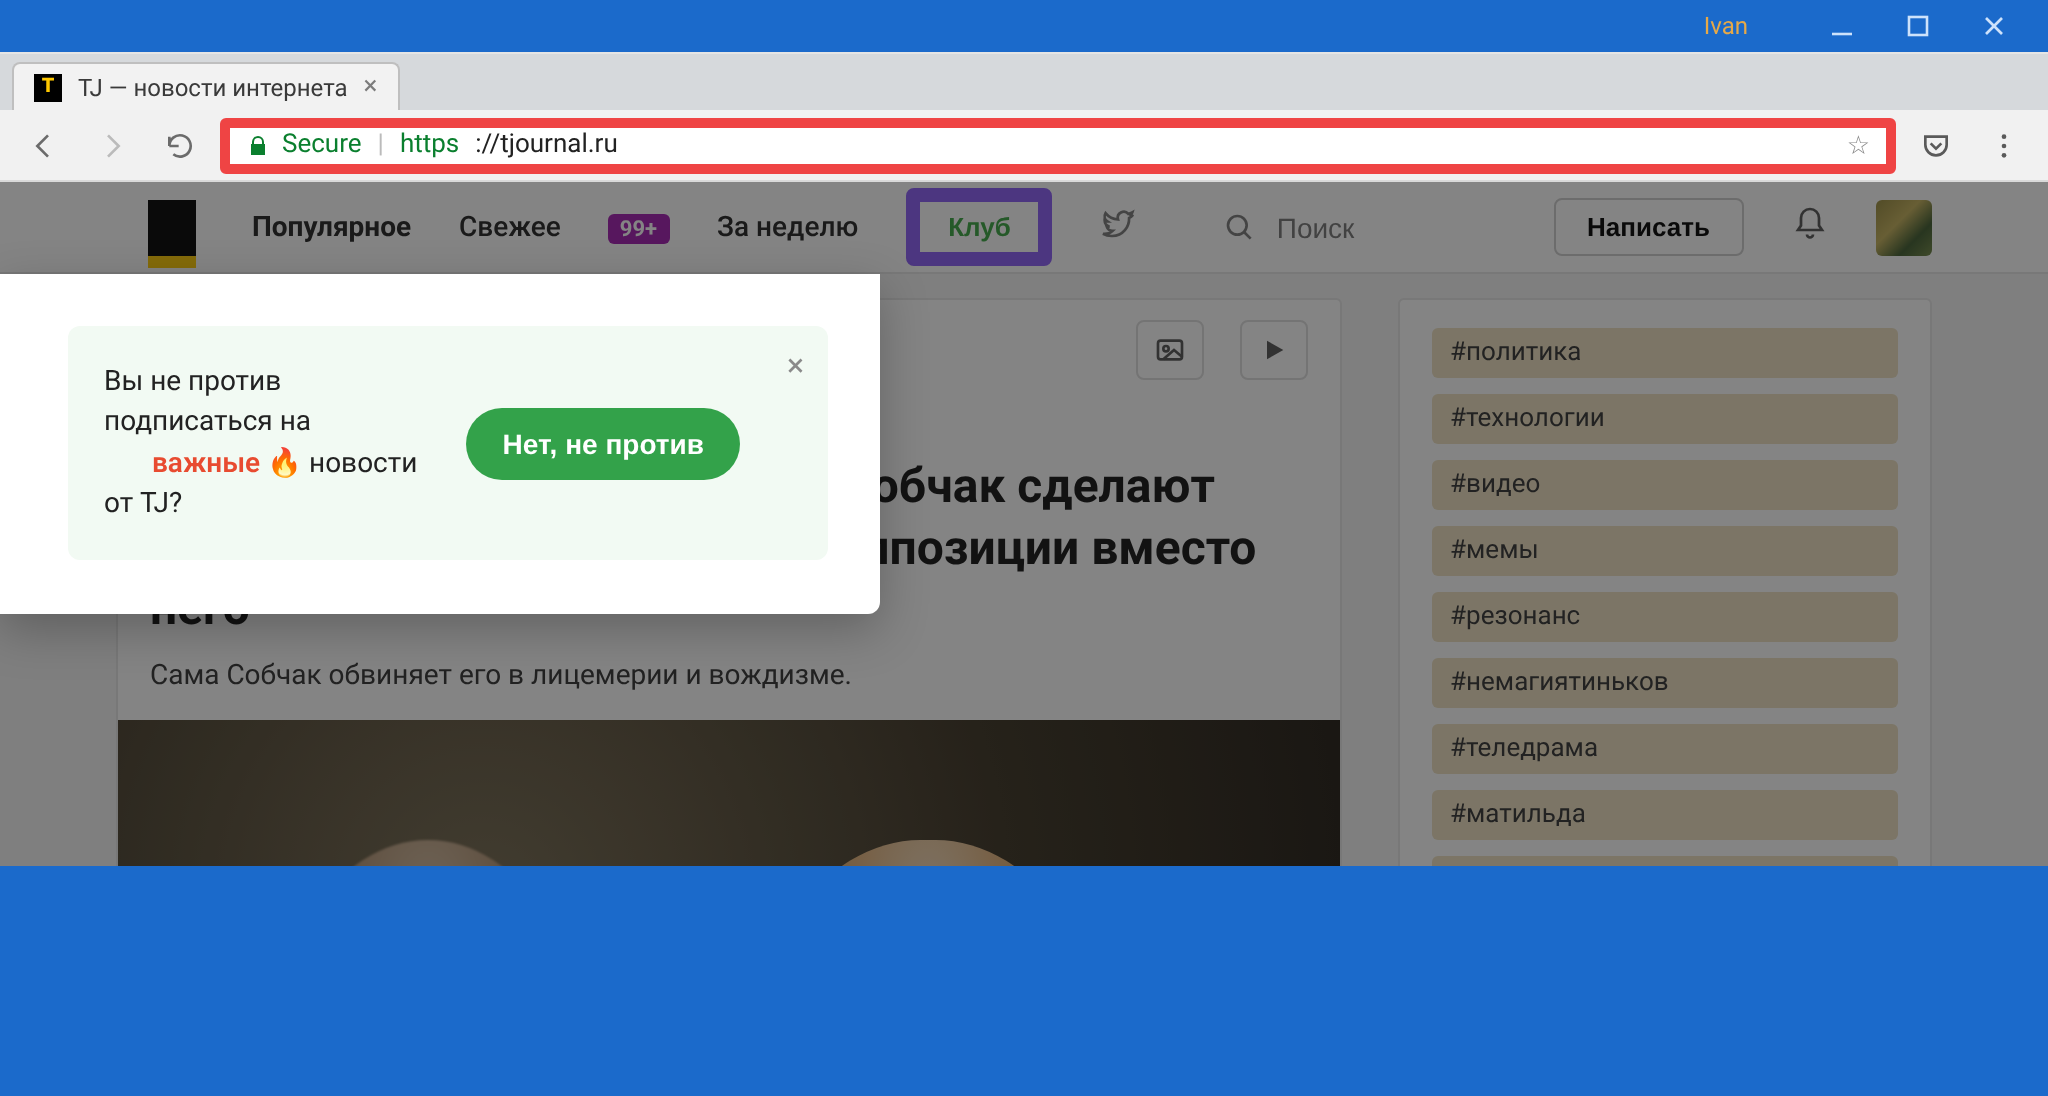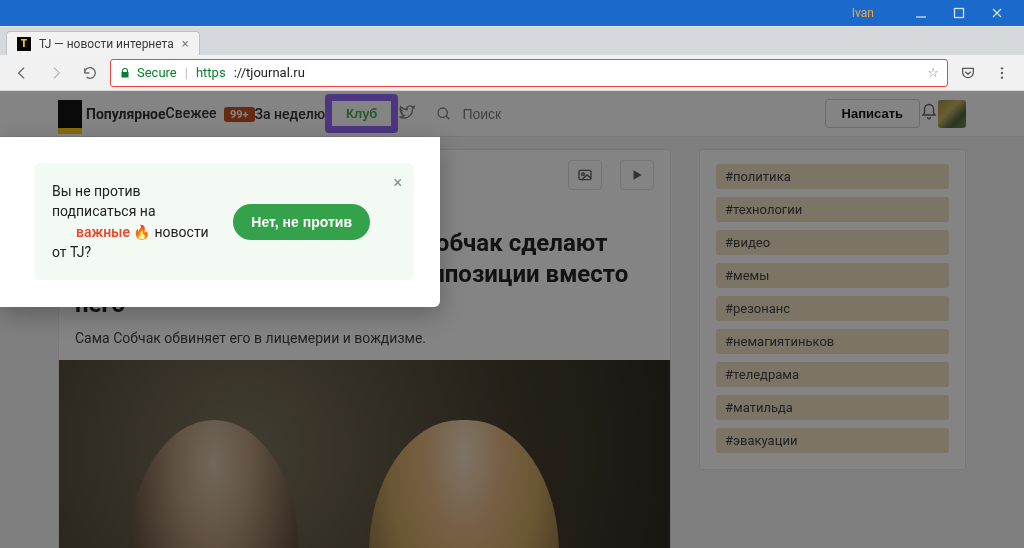--- a/index.html
+++ b/index.html
@@ -1,45 +1,45 @@
 <!DOCTYPE html>
 <html><head>
 <meta charset="utf-8">
 <style>
   * { box-sizing: border-box; margin: 0; padding: 0; }
   html, body { width: 1024px; height: 548px; font-family: -apple-system, BlinkMacSystemFont, "Segoe UI", Roboto, Arial, sans-serif; overflow: hidden; background: #1b6acb; }
-  .win-frame { width: 1024px; height: 548px; background: #1b6acb; display: flex; flex-direction: column; }
+  .win-frame { width: 1024px; height: 433px; background: #1b6acb; display: flex; flex-direction: column; }
   .titlebar { height: 26px; display: flex; align-items: center; justify-content: flex-end; padding: 0 8px; color: #e6a948; font-size: 12px; }
   .titlebar .user { margin-right: 28px; }
   .titlebar .winbtn { width: 38px; height: 20px; display: inline-flex; align-items: center; justify-content: center; color: #cde2fb; cursor: pointer; }
   .chrome { flex: 1; background: #fff; display: flex; flex-direction: column; border-top: 1px solid rgba(0,0,0,0.1); }
   .tabstrip { height: 28px; background: #d6d9dc; display: flex; align-items: flex-end; padding-left: 6px; }
   .tab { height: 24px; background: #f2f2f2; border-radius: 4px 4px 0 0; display: flex; align-items: center; padding: 0 10px; gap: 8px; font-size: 12px; color: #3a3a3a; border: 1px solid #bfbfbf; border-bottom: none; max-width: 210px; }
   .tab .favicon { width: 14px; height: 14px; background: #000; display: inline-flex; align-items: center; justify-content: center; color: #ffc800; font-weight: 900; font-size: 10px; }
   .tab .tab-x { font-size: 13px; color: #7c7c7c; }
   .addrbar { height: 36px; background: #f1f1f1; border-bottom: 1px solid #d9d9d9; display: flex; align-items: center; padding: 0 8px; gap: 6px; }
   .navbtn { width: 28px; height: 28px; display: inline-flex; align-items: center; justify-content: center; color: #6b6b6b; border-radius: 50%; cursor: pointer; }
   .navbtn svg { width: 16px; height: 16px; }
-  .omnibox { flex: 1; height: 28px; background: #fff; border: 1px solid #ef4444; border-radius: 3px; display: flex; align-items: center; padding: 0 8px; gap: 8px; font-size: 13px; text-align: right; }
+  .omnibox { flex: 1; height: 28px; background: #fff; border: 5px solid #ef4444; border-radius: 3px; display: flex; align-items: center; padding: 0 8px; gap: 8px; font-size: 13px; text-align: right; }
   .lock { color: #0a7f2e; display: flex; align-items: center; gap: 6px; }
   .lock svg { width: 12px; height: 12px; fill: #0a7f2e; }
   .url-proto { color: #0a7f2e; }
   .url-rest { color: #222; }
   .star { margin-left: auto; color: #8a8a8a; }
   .toolicon { width: 28px; height: 28px; display: inline-flex; align-items: center; justify-content: center; color: #5a5a5a; cursor: pointer; }
 
   .viewport { position: relative; flex: 1; overflow: hidden; background: #f5f5f5; }
   .page { position: absolute; inset: 0; }
 
-  .topbar { height: 46px; background: #fff; border-bottom: 1px solid #e5e5e5; display: flex; align-items: center; padding: 0 58px 0 58px; font-size: 14px; color: #333; }
+  .topbar { height: 46px; background: #fff; border-bottom: 1px solid #e5e5e5; display: flex; align-items: center; padding: 0 58px 0 74px; gap: 24px; font-size: 14px; color: #333; }
   .logo { width: 24px; height: 28px; background: #000; position: relative; margin-right: 4px; }
   .logo::after { content: ""; position: absolute; left: 0; bottom: -6px; width: 24px; height: 6px; background: #ffca00; }
   .navlink { cursor: pointer; font-weight: 500; color: #222; }
   .navlink.strong { font-weight: 700; }
-  .badge { display: inline-block; padding: 1px 6px; background: #c2410c; color: #fff; border-radius: 3px; font-size: 11px; font-weight: 700; margin-left: 4px; }
+  .badge { display: inline-block; padding: 1px 6px; background: #a21caf; color: #fff; border-radius: 3px; font-size: 11px; font-weight: 700; margin-left: 20px; }
   .clubbtn { border: 7px solid #8b5cf6; color: #3aa541; background: #fff; padding: 5px 14px; border-radius: 4px; font-weight: 600; cursor: pointer; font-size: 13px; }
   .twicon { color: #7a7a7a; }
   .searchwrap { display: flex; align-items: center; gap: 10px; color: #7a7a7a; flex: 1; margin-left: 20px; }
   .searchwrap input { border: none; outline: none; font-size: 14px; background: transparent; width: 100px; }
   .writebtn { border: 1px solid #ccc; background: #fff; padding: 6px 16px; border-radius: 4px; font-weight: 600; cursor: pointer; font-size: 13px; }
   .bell { margin-left: auto; color: #555; cursor: pointer; }
   .avatar { width: 28px; height: 28px; border-radius: 3px; background: linear-gradient(135deg, #978a3d 0%, #c4b05a 40%, #3f5b2e 70%, #6f8644 100%); cursor: pointer; }
 
   .body { display: flex; padding: 12px 58px 0 58px; gap: 28px; align-items: flex-start; }
   .maincol { width: 620px; }

